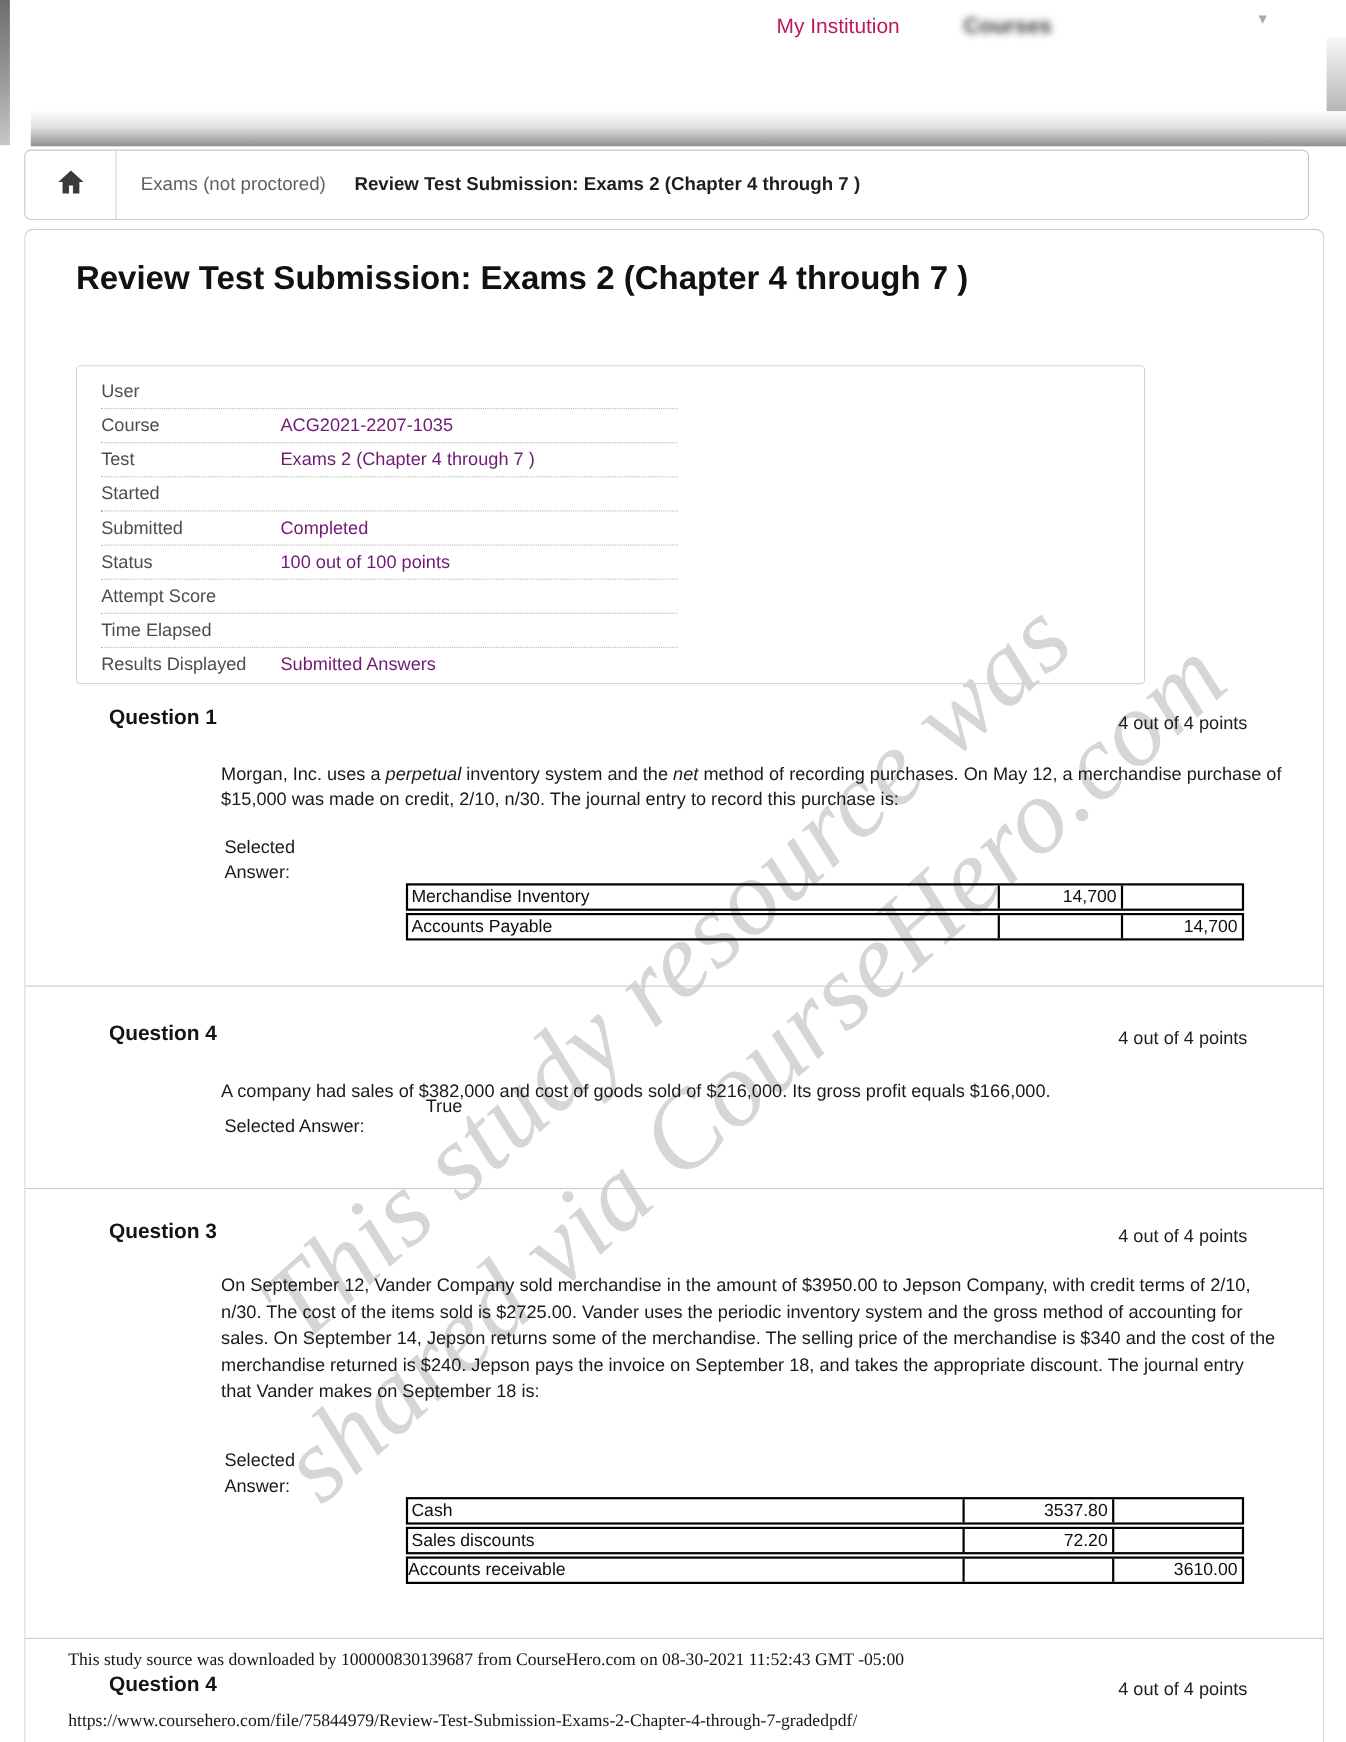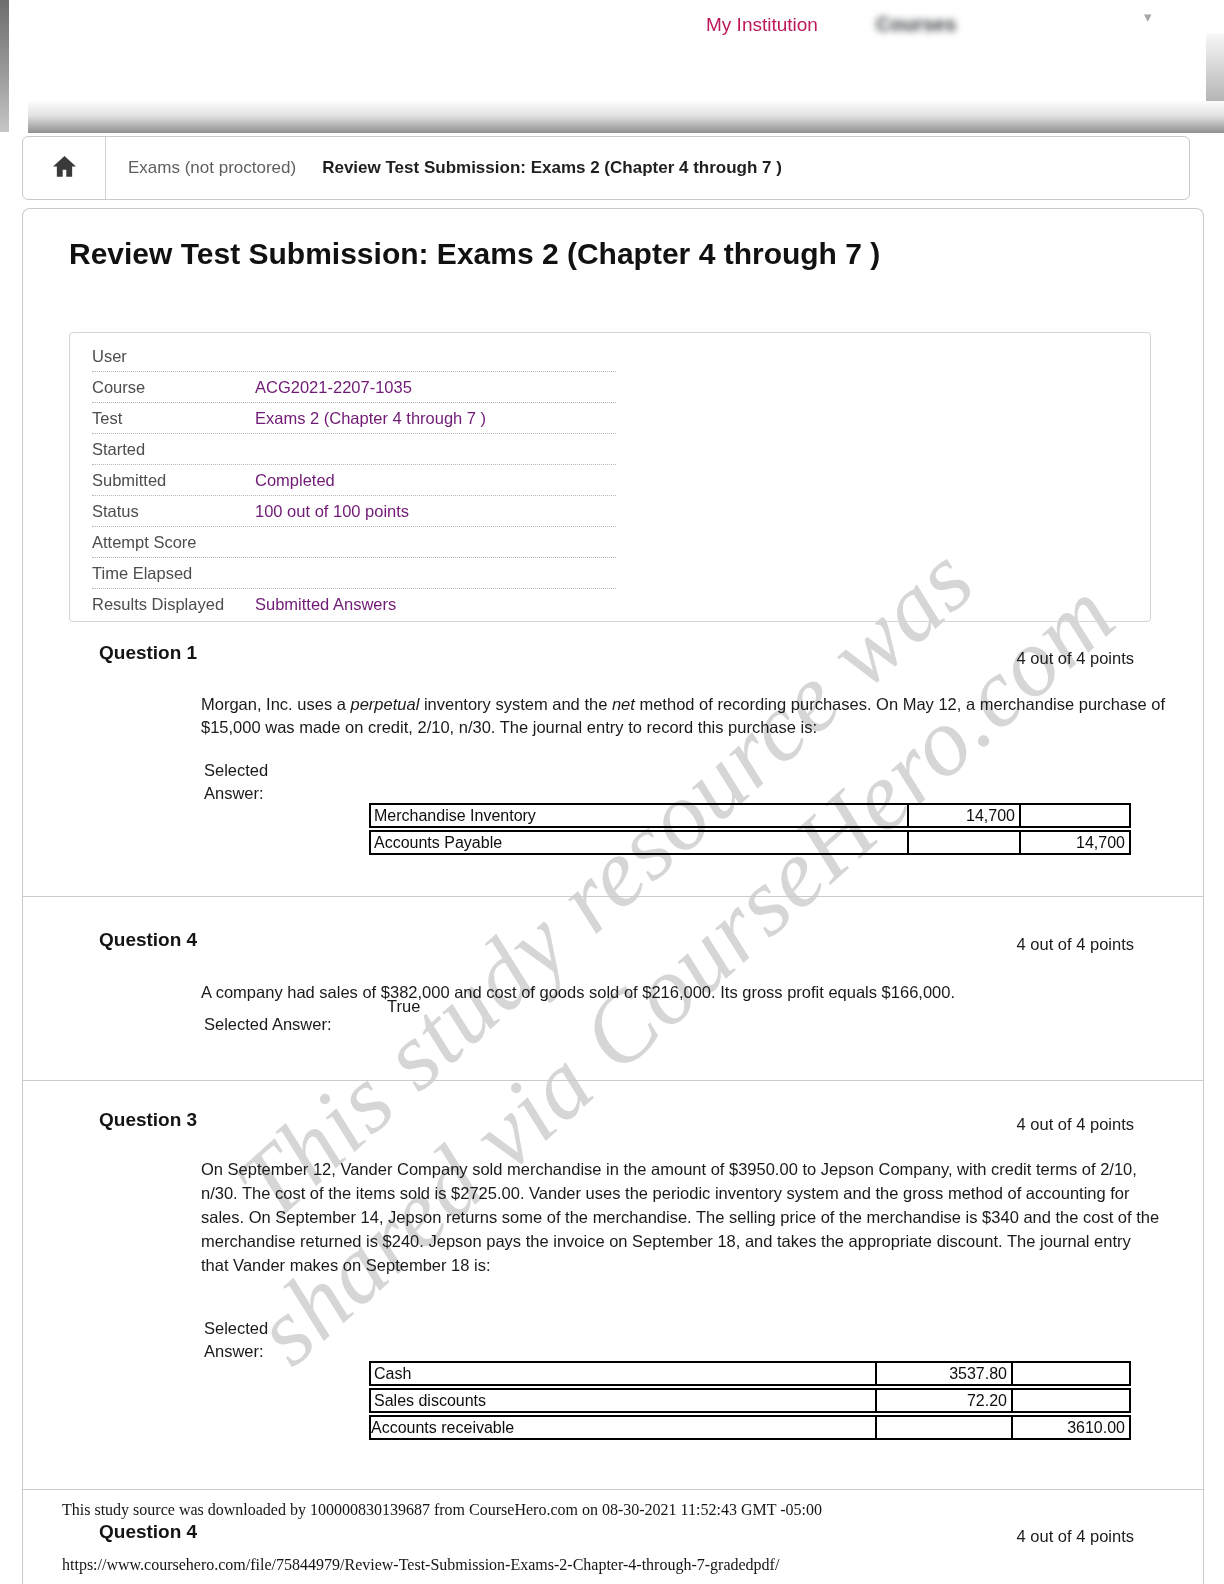--- a/index.html
+++ b/index.html
@@ -35,21 +35,21 @@
     font-size:97px; line-height:1.24; color:#d6d6d6; letter-spacing:1px; pointer-events:none; }
   .watermark div { white-space:nowrap; }
 
   
   .main-box { position:absolute; left:22px; top:208px; width:1182px; height:1400px;
     border:1px solid #c9c9c9; border-bottom:none; border-radius:8px 8px 0 0;
     background:transparent; z-index:2; }
   .page-title { position:absolute; left:46px; top:28px; font-size:30px; font-weight:bold; color:#111; letter-spacing:0; }
 
   
-  .info-box { position:absolute; left:46px; top:123px; width:1082px; height:290px;
+  .info-box { position:absolute; left:46px; top:123px; width:972px; height:290px;
     border:1px solid #d5d5d5; border-radius:4px; padding:8px 0 0 22px; background:transparent; }
   .info-row { width:524px; height:31px; line-height:31px; font-size:16.5px; }
   .info-row:not(:last-child) { border-bottom:1px dotted #b5b5b5; }
   .info-lbl { display:inline-block; width:163px; color:#4d4d4d; }
   .info-val { color:#701a75; }
 
   
   .q-head { position:absolute; left:76px; font-size:19px; font-weight:bold; color:#141414;text-align:right; }
   .q-points { position:absolute; right:69px; font-size:16.5px; color:#1c1c1c; }
   .q-body { position:absolute; left:178px; font-size:16.5px; line-height:23px; color:#1a1a1a; }

